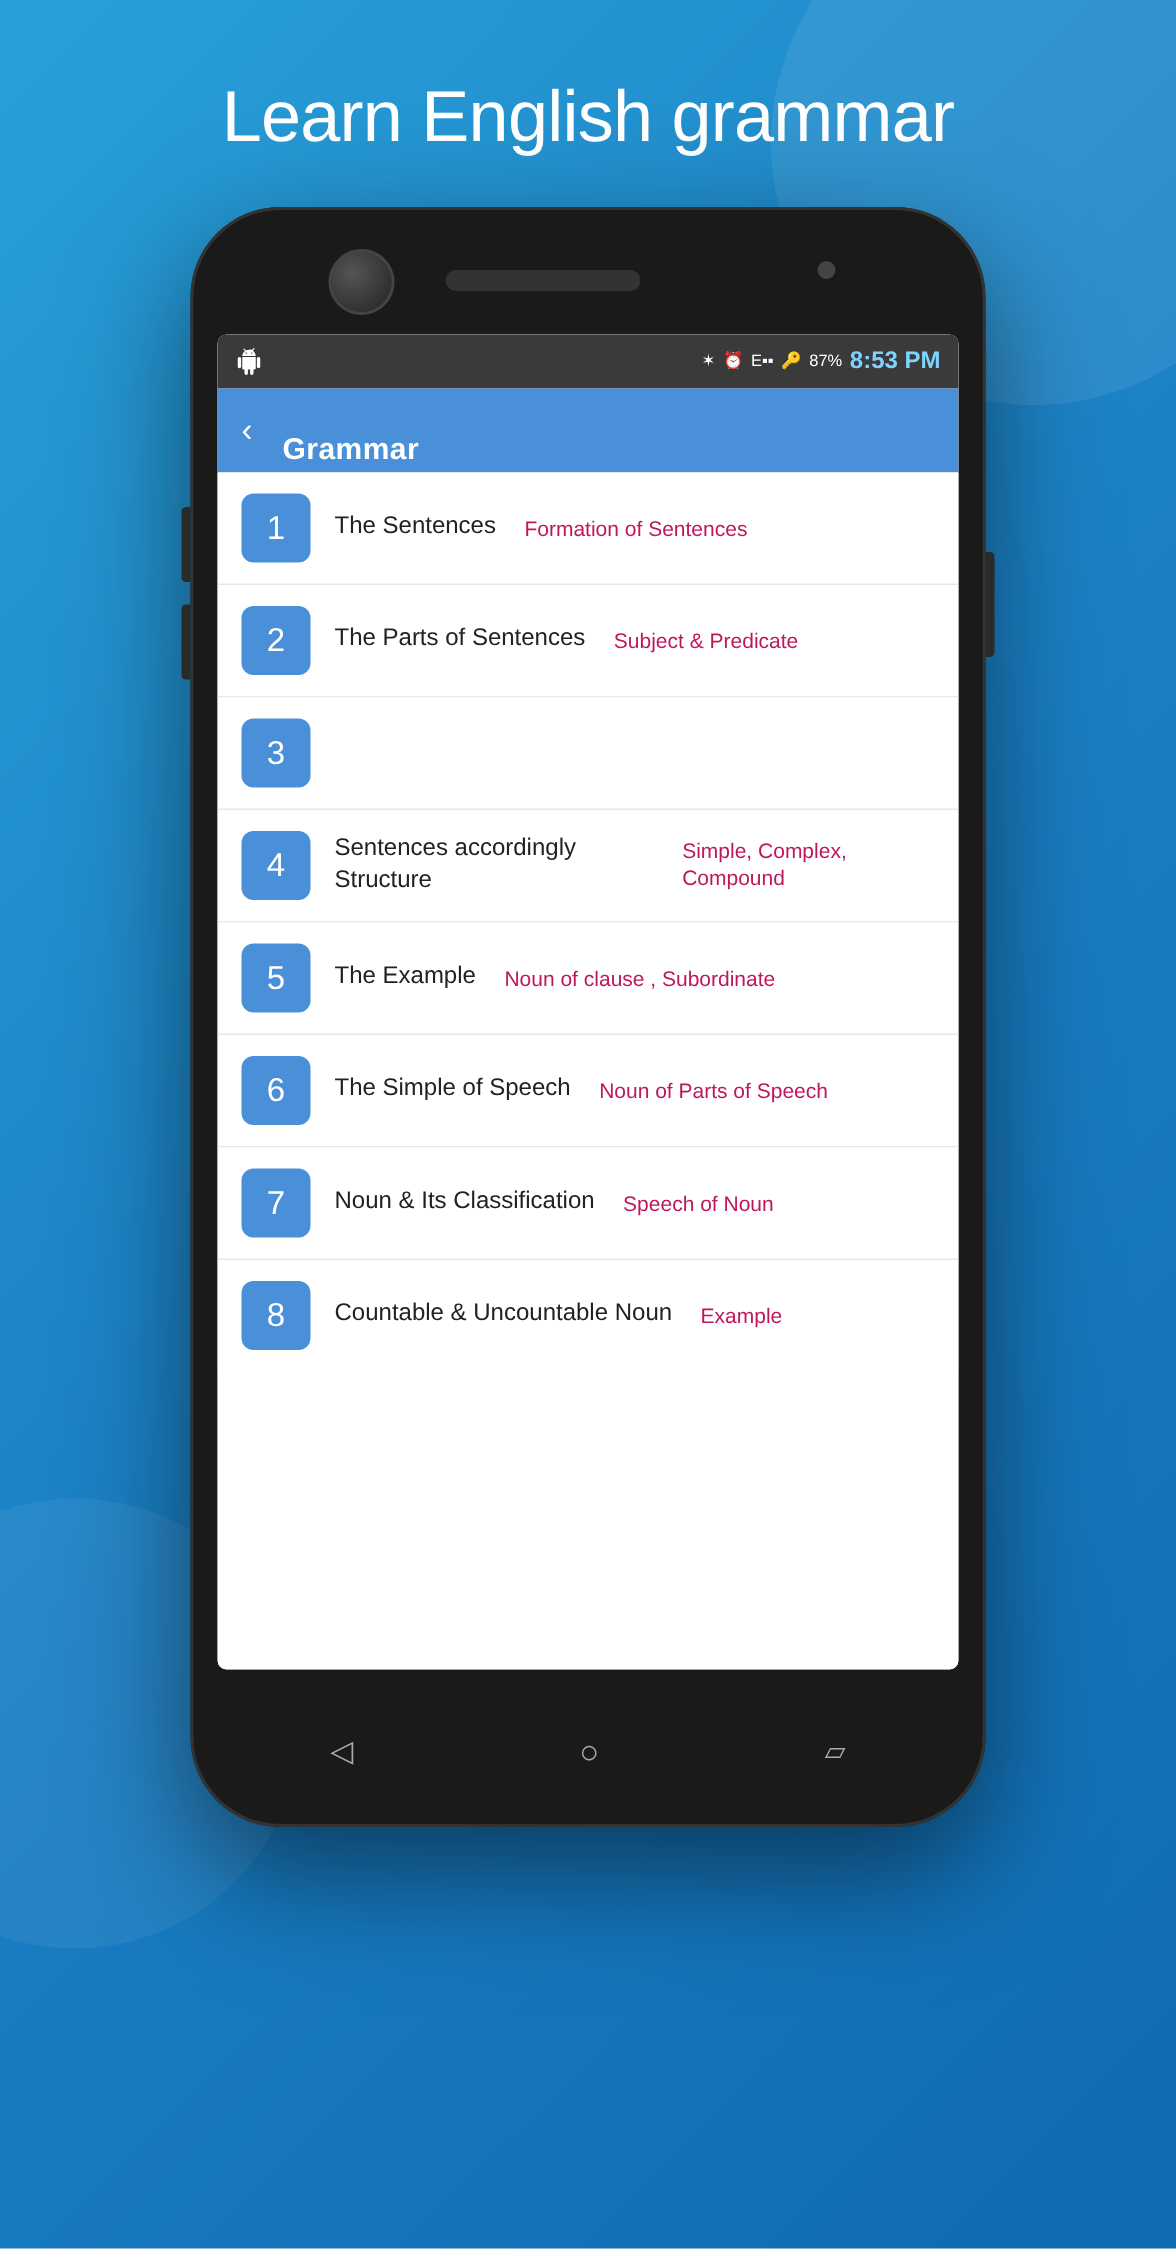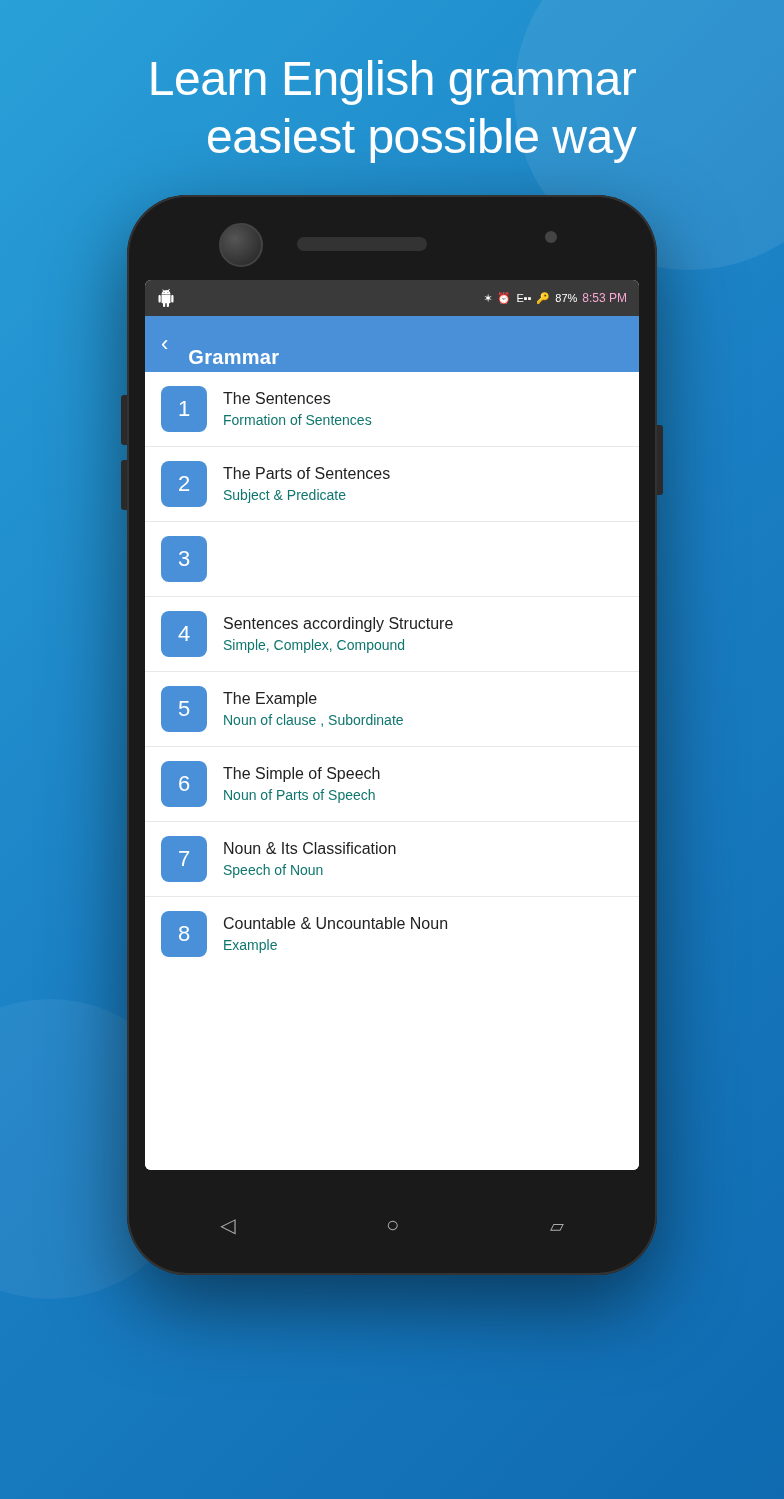--- a/index.html
+++ b/index.html
@@ -166,23 +166,23 @@
       fill: white;
     }
     .status-right {
       display: flex;
       align-items: center;
       gap: 5px;
       color: white;
       font-size: 11px;
     }
     .status-time {
-      font-size: 12px;
-      font-weight: 400;
-      color: #f9a8d4;
+      font-size: 16px;
+      font-weight: 700;
+      color: #7dd3fc;
     }
 
     
     .app-bar {
       background: #4a90d9;
       height: 56px;
       display: flex;
       align-items: center;
       padding: 0 16px;
       flex-shrink: 0;
@@ -231,31 +231,32 @@
       justify-content: center;
       color: white;
       font-size: 22px;
       font-weight: 400;
       flex-shrink: 0;
       margin-right: 16px;
     }
 
     .list-text {
       display: flex;
-      flex-direction: column;
+      flex-direction: row;
+      gap: 19px;
     }
     .list-title {
       font-size: 16px;
       font-weight: 500;
       color: #222;
       line-height: 1.3;
     }
     .list-subtitle {
       font-size: 14px;
-      color: #0f766e;
+      color: #be185d;
       margin-top: 2px;
       line-height: 1.3;
     }
 
     
     .phone-bottom-bar {
       position: absolute;
       bottom: 20px;
       left: 18px;
       right: 18px;
@@ -274,21 +275,20 @@
     .nav-btn-back::before { content: '◁'; }
     .nav-btn-home::before { content: '○'; font-size: 22px; }
     .nav-btn-recent::before { content: '▱'; font-size: 18px; }
   </style>
 </head>
 <body>
 
 <div class="hero-text">
   <h1>
     <span>Learn English grammar</span><br>
-    <span>easiest possible way</span>
   </h1>
 </div>
 
 <div class="phone-shell">
 
   <div class="phone-btn-vol-up"></div>
   <div class="phone-btn-vol-down"></div>
   <div class="phone-btn-power"></div>
 
   <div class="phone-camera"></div>

